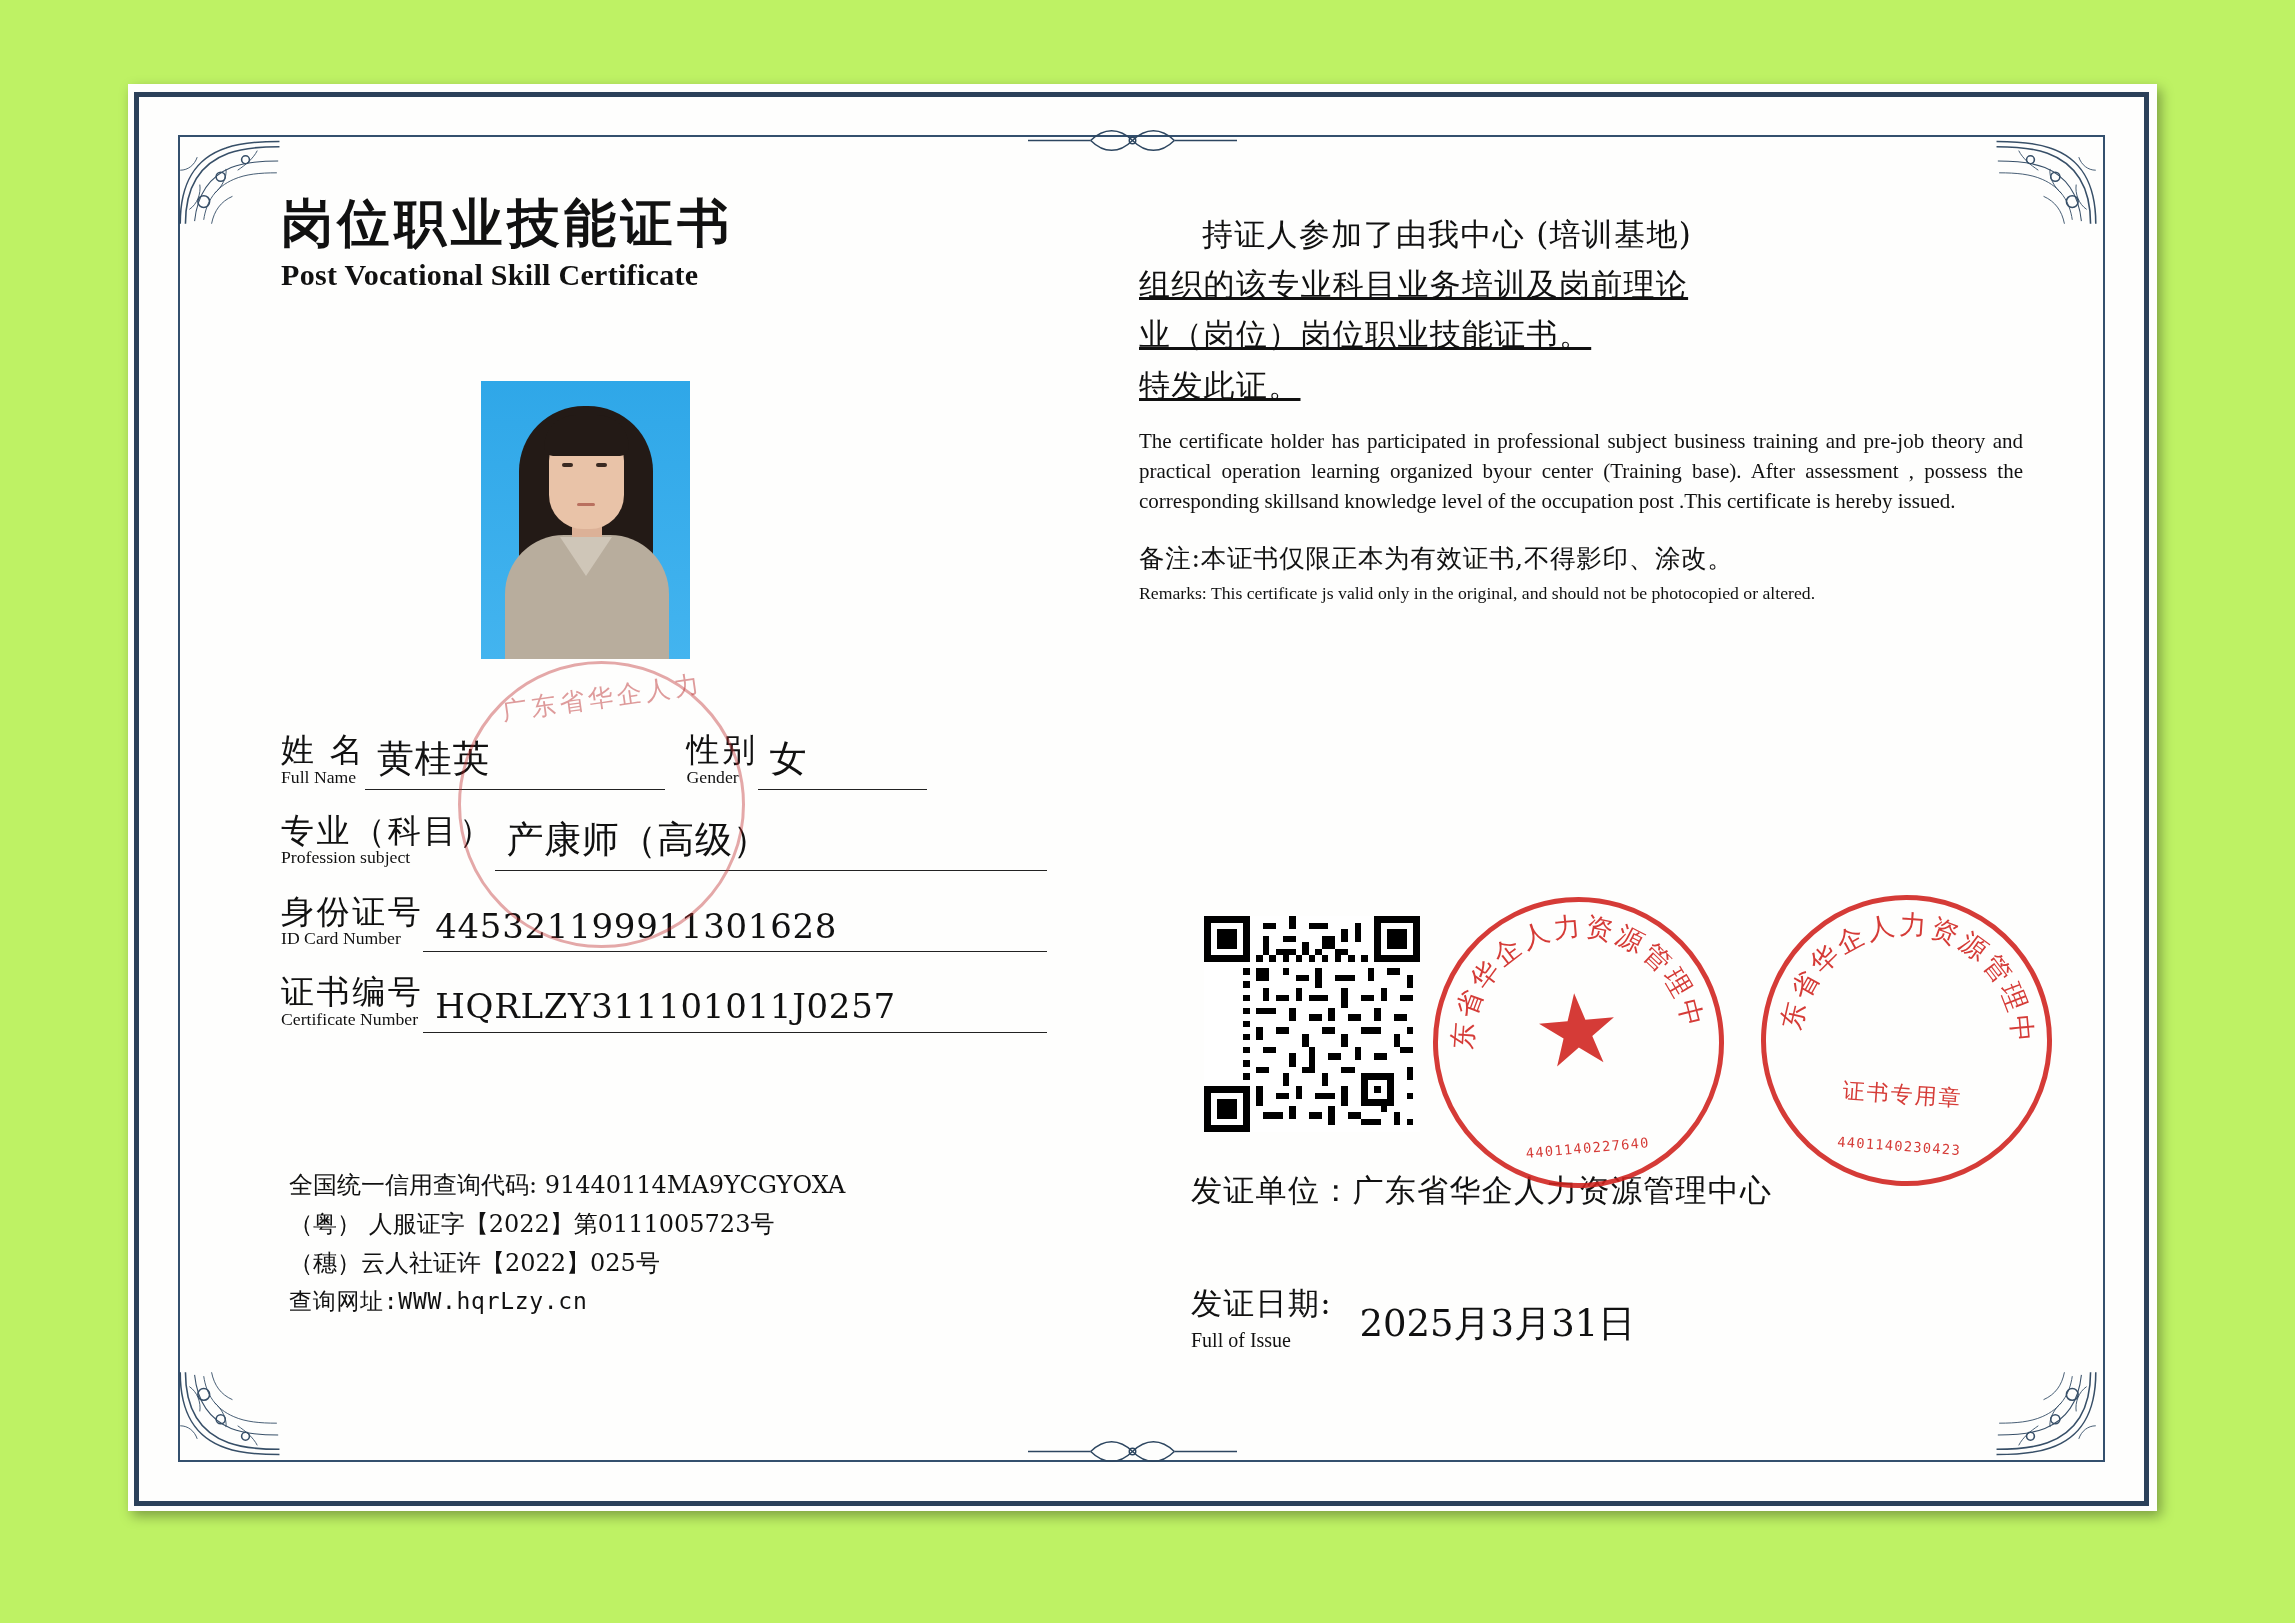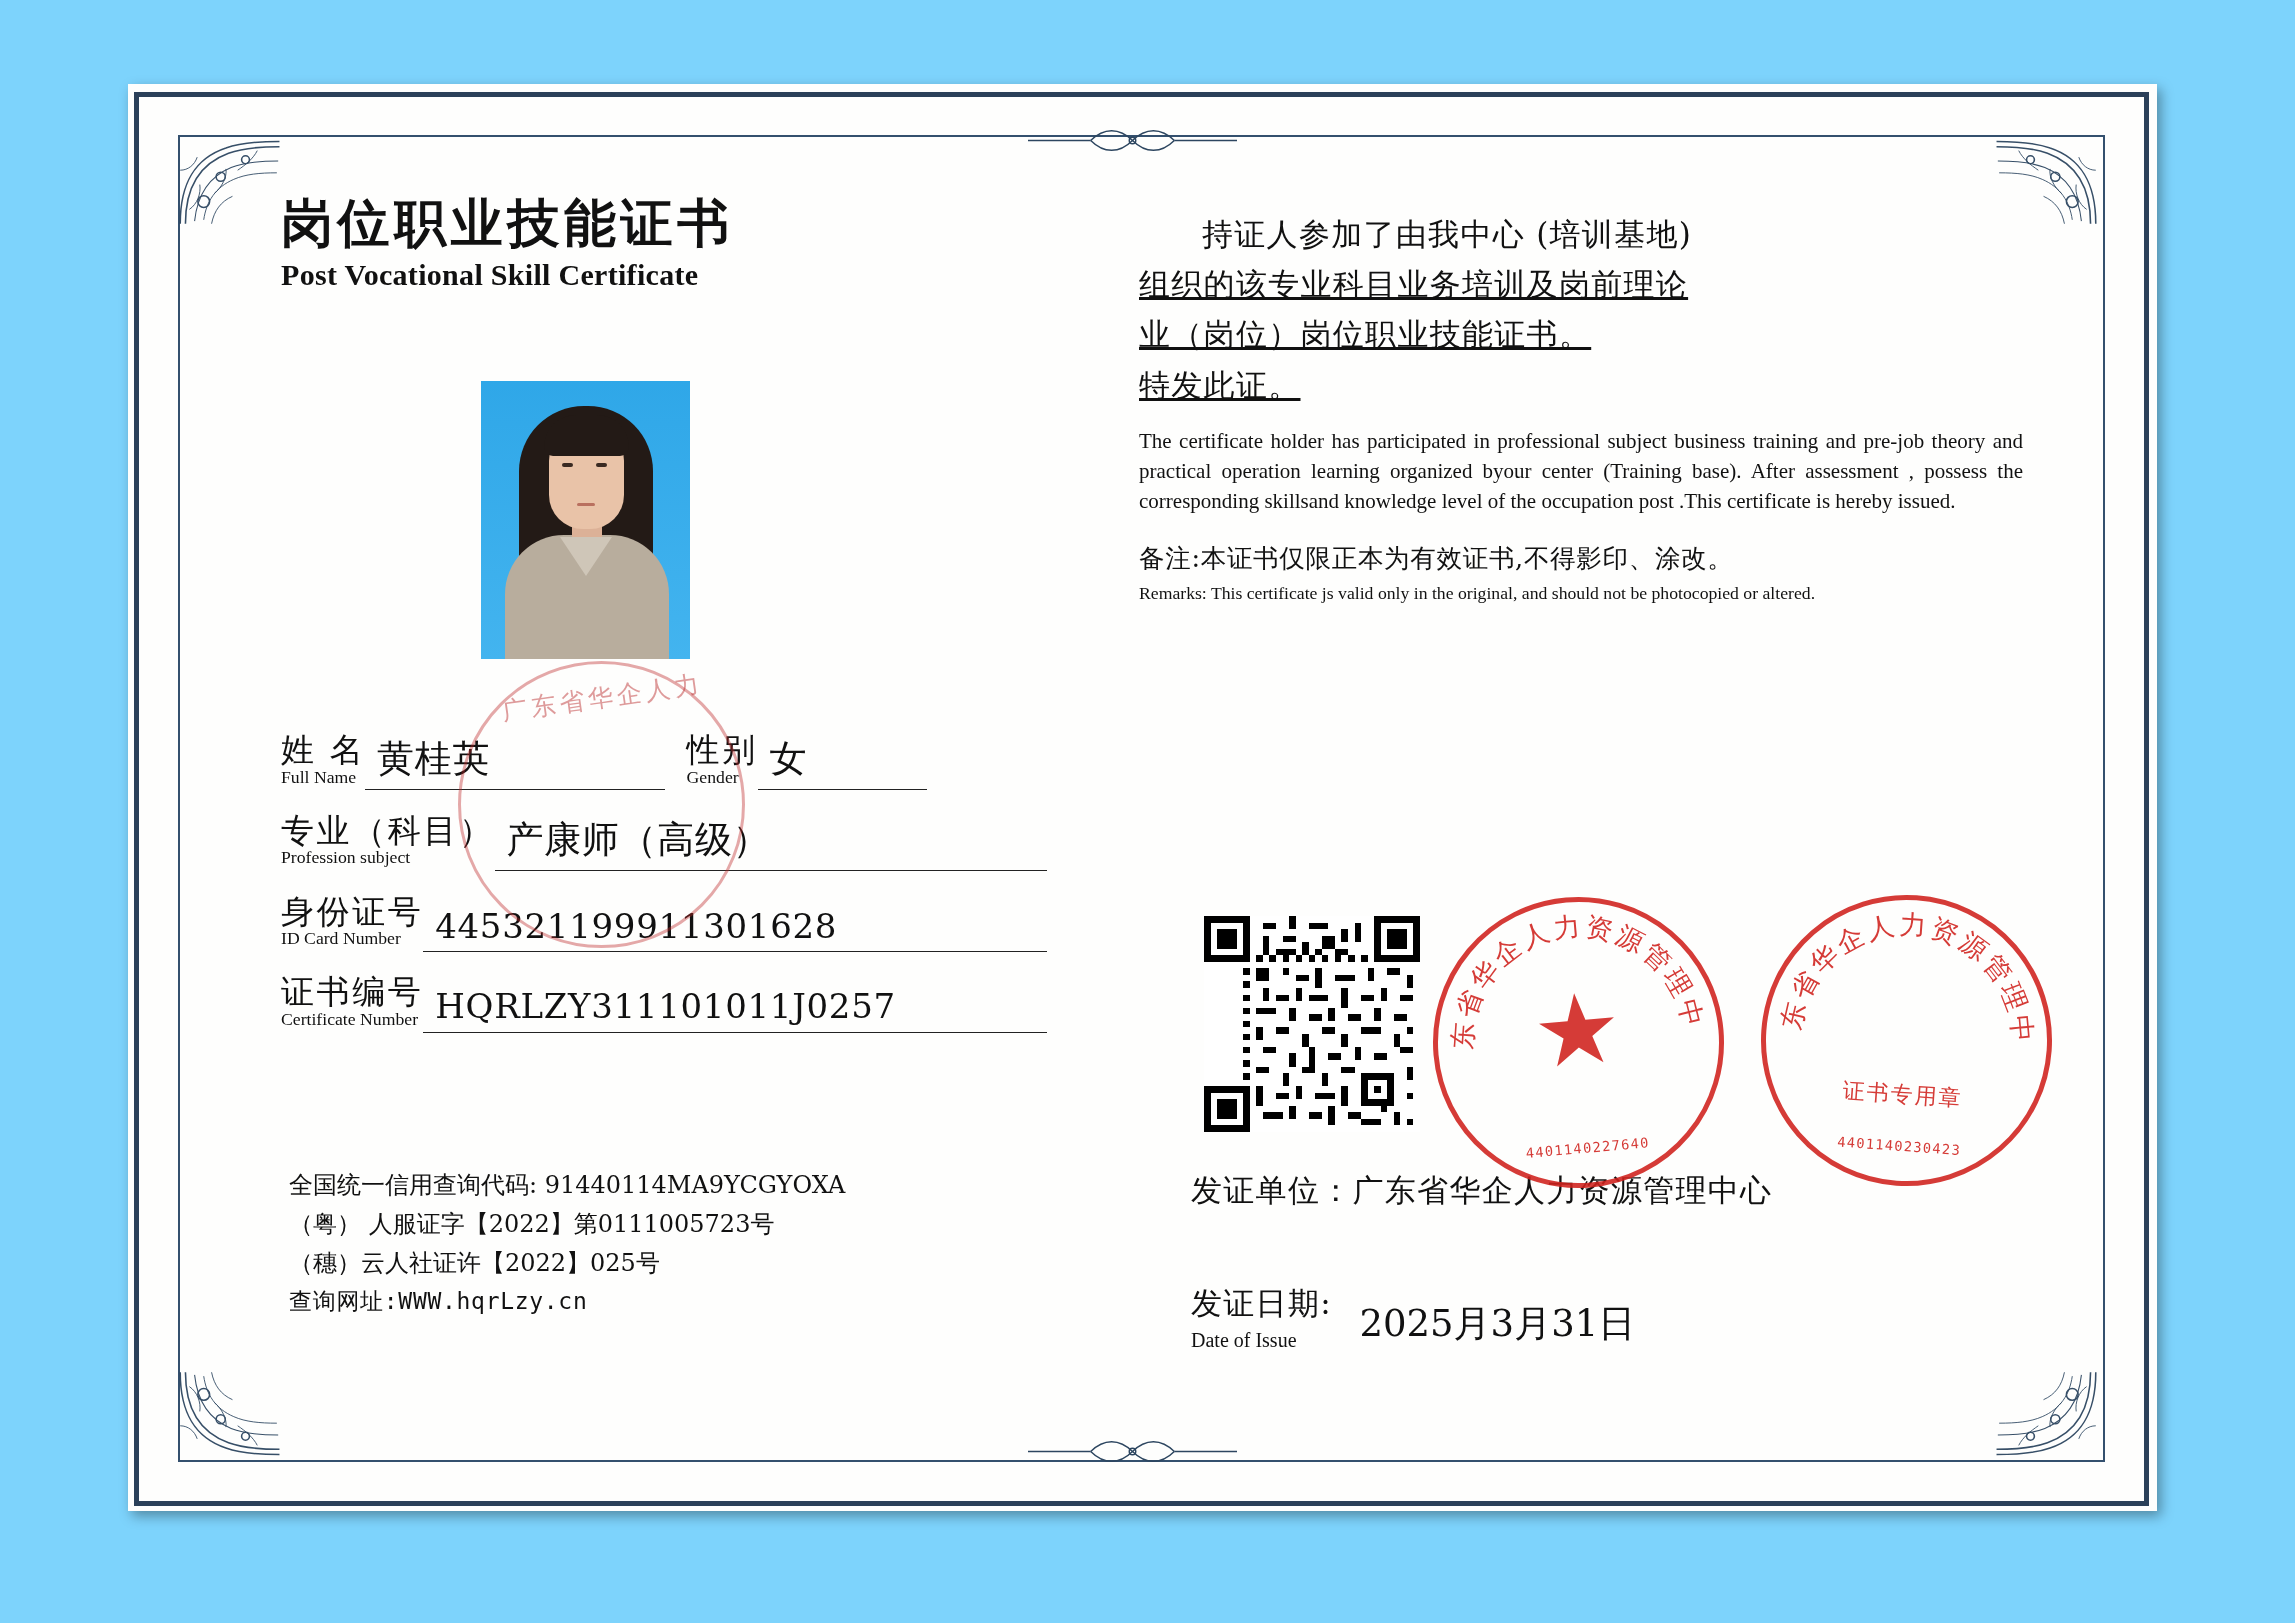--- a/index.html
+++ b/index.html
@@ -12,21 +12,21 @@
     height: 1623px;
     font-family: "Liberation Serif", serif;
     overflow: hidden;
   }
 
   
   #page {
     position: relative;
     width: 2295px;
     height: 1623px;
-    background: #7dd3fc;
+    background: #bef264;
   }
   .paper {
     position: absolute;
     left: 128px;
     top: 84px;
     width: 2029px;
     height: 1427px;
     background: #fefefd;
     box-shadow: 3.9px 5.2px 11.8px rgba(0,0,0,0.35);
   }
@@ -753,18 +753,18 @@
 
   <div class="issuer">
     <div class="cn">
       <span>发证单位：</span><span>广东省华企人力资源管理中心</span>
     </div>
   </div>
 
   <div class="issue-date">
     <div class="lbl2">
       <span class="cn">发证日期:</span>
-      <span class="en">Date of Issue</span>
+      <span class="en">Full of Issue</span>
     </div>
     <div class="dv">2025月3月31日</div>
   </div>
 </div>
 
 
 </body></html>

